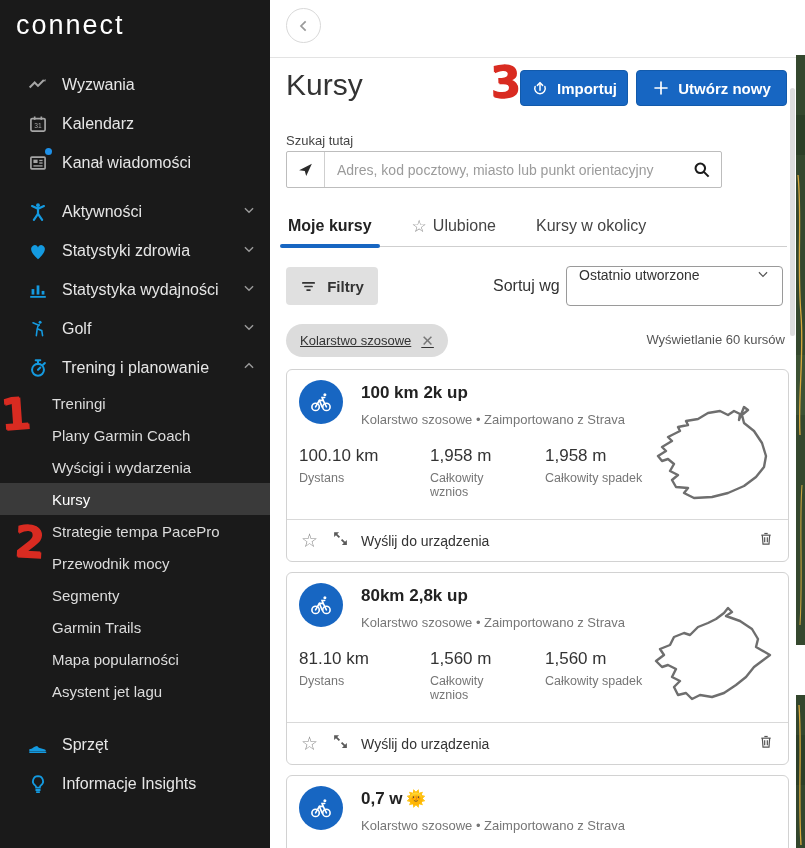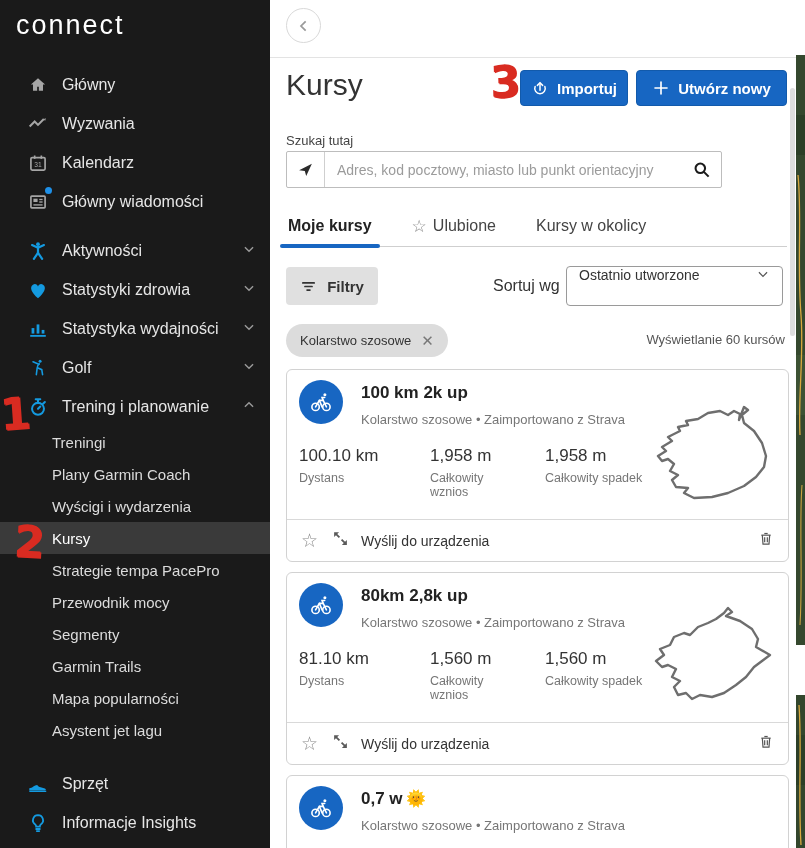--- a/index.html
+++ b/index.html
@@ -64,21 +64,21 @@
                  justify-content:center; gap:10px; font-size:15px; font-weight:700; color:#333;
                  cursor:pointer; font-family:"Liberation Sans",sans-serif; }
   .sort-label { position:absolute; left:223px; top:277px; font-size:16px; color:#333; }
   .sort-select { position:absolute; left:296px; top:266px; width:217px; height:40px;
                  border:1px solid #9a9a9a; border-radius:4px; background:#fff; display:flex;
                  align-items:flex-start; padding:0 12px; font-size:14px; color:#333; cursor:pointer; }
   .sort-select .sel-chev { margin-left:auto; }
 
   .chip { position:absolute; left:16px; top:324px; height:33px; background:#dcdcdc;
           border-radius:17px; display:flex; align-items:center; gap:10px; padding:0 14px;
-          font-size:13px; color:#333; cursor:pointer; }
+          font-size:13px; color:#333; cursor:pointer;text-decoration:underline; }
   .chip .x { color:#777; font-size:15px; }
   .results-count { position:absolute; right:20px; top:332px; font-size:13px; color:#555; }
 
   
   .card { position:absolute; left:16px; width:503px; background:#fff;
           border:1px solid #d2d2d2; border-radius:6px; }
   #card1 { top:369px; height:193px; }
   #card2 { top:572px; height:193px; }
   #card3 { top:775px; height:193px; }
   .card-head { position:absolute; left:12px; top:10px; display:flex; gap:18px; }
@@ -117,28 +117,20 @@
 
 <div id="screen">
 
   <nav id="sidebar">
     <div class="logo">connect</div>
 
     <div class="nav">
       <div class="nav-row">
         <span class="ic">
           <svg width="20" height="20" viewBox="0 0 24 24">
-              <path d="M12 4 L3.5 11.5 h2.5 v7.5 h5 v-5 h2 v5 h5 v-7.5 h2.5 Z" fill="#a6a6a6"></path>
-            </svg>
-        </span>
-        <span>Główny</span>
-      </div>
-      <div class="nav-row">
-        <span class="ic">
-          <svg width="20" height="20" viewBox="0 0 24 24">
               <path d="M2 15 L8 9 l4 4 L19 6" fill="none" stroke="#a6a6a6" stroke-width="2.4"></path>
               <path d="M15 5.5 h5 v5" fill="none" stroke="#a6a6a6" stroke-width="0"></path>
               <path d="M19 6 l2.5 -1 l-1 3.5" fill="#a6a6a6"></path>
             </svg>
         </span>
         <span>Wyzwania</span>
       </div>
       <div class="nav-row">
         <span class="ic">
           <svg width="20" height="20" viewBox="0 0 24 24">
@@ -154,21 +146,21 @@
         <span class="ic">
           <svg width="20" height="20" viewBox="0 0 24 24">
             <rect x="3.5" y="5" width="17" height="14" rx="1" fill="none" stroke="#a6a6a6" stroke-width="2"></rect>
             <rect x="6.5" y="8" width="5" height="4" fill="#a6a6a6"></rect>
             <line x1="13.5" y1="9" x2="17.5" y2="9" stroke="#a6a6a6" stroke-width="1.6"></line>
             <line x1="13.5" y1="12" x2="17.5" y2="12" stroke="#a6a6a6" stroke-width="1.6"></line>
             <line x1="6.5" y1="15.5" x2="17.5" y2="15.5" stroke="#a6a6a6" stroke-width="1.6"></line>
           </svg>
           <span class="blue-dot"></span>
         </span>
-        <span>Główny wiadomości</span>
+        <span>Kanał wiadomości</span>
       </div>
 
       <div class="gap10"></div>
 
       <div class="nav-row">
         <span class="ic">
           <svg width="22" height="22" viewBox="0 0 24 24" fill="none" stroke="#149ae0" stroke-width="2.4" stroke-linecap="round">
             <circle cx="12" cy="4.5" r="2.1" fill="#149ae0" stroke="none"></circle>
             <path d="M12 7.5 V14"></path>
               <path d="M12 8.5 L5.5 5.5"></path>

